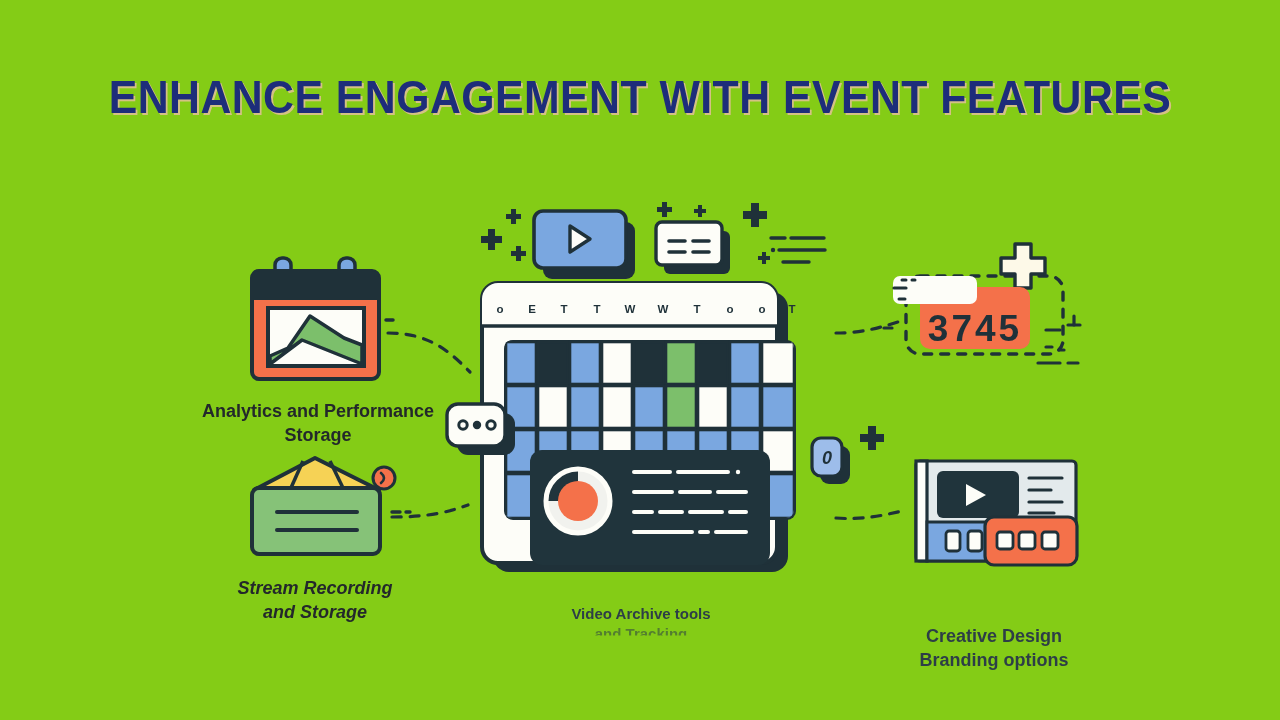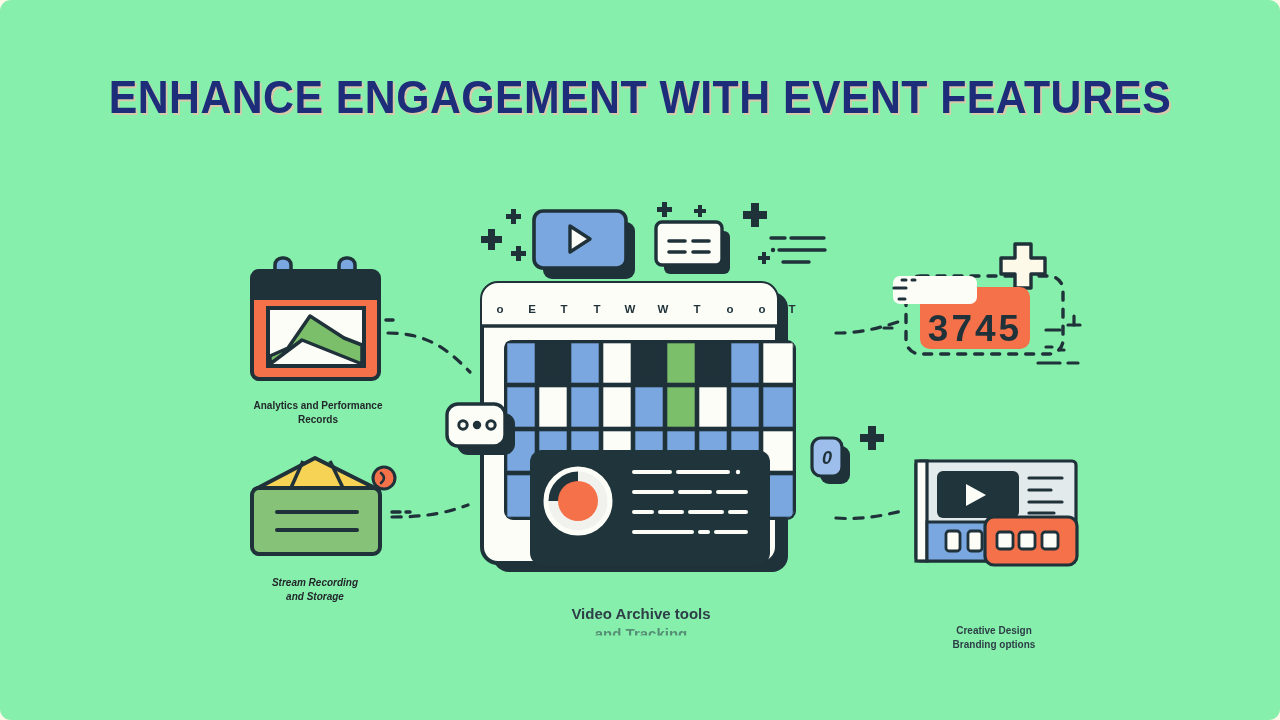--- a/index.html
+++ b/index.html
@@ -2,37 +2,37 @@
 <html><head>
 <meta charset="utf-8">
 <style>
   * { box-sizing: border-box; margin: 0; padding: 0; }
   html, body {
     width: 1280px; height: 720px;
     background: #fdf9e8;
     font-family: "Liberation Sans", sans-serif;
     overflow: hidden;
   }
-  .page { position: relative; width: 1280px; height: 720px; background: #86efac; border-radius: 11px; }
+  .page { position: relative; width: 1280px; height: 720px; background: #84cc16; }
 
   
   .title {
     position: absolute; left: 0; top: 70px; width: 1280px;
     text-align: center;
     font-family: "Liberation Sans Narrow", "Liberation Sans", sans-serif;
     font-size: 46px; font-weight: bold; letter-spacing: 0.5px;
     color: #1d2d7a;
     transform: scaleX(0.93);
     text-shadow: 2px 2px 0 rgba(240,190,170,0.75);
   }
 
   
   .caption {
     position: absolute; text-align: center;
-    font-size: 10px; font-weight: bold; line-height: 1.35;
+    font-size: 18px; font-weight: bold; line-height: 1.35;
     color: #23282b;
   }
   .cap-analytics { left: 190px; top: 399px; width: 256px; }
   .cap-stream    { left: 215px; top: 576px; width: 200px; font-style: italic; }
   .cap-video     { left: 525px; top: 604px; width: 232px; color:#2d3e47; font-weight:600;
                    font-size:15px; }
   .cap-video .l2 { opacity: 0.55; clip-path: inset(0 0 45% 0); display:block; }
   .cap-countdown { left: 888px; top: 394px; width: 210px; color:#2d3e47; font-weight:600; }
   .cap-creative  { left: 898px; top: 585px; width: 192px; color:#2d3e47; font-weight:600;margin-top:39px; }
 
@@ -272,21 +272,21 @@
       <rect x="985" y="517" width="92" height="48" rx="9" fill="#f4714a" stroke="#1f3139" stroke-width="3.2"></rect>
       <rect x="997" y="532" width="16" height="17" rx="3" fill="#fdfdf8" stroke="#1f3139" stroke-width="2.8"></rect>
       <rect x="1019" y="532" width="16" height="17" rx="3" fill="#fdfdf8" stroke="#1f3139" stroke-width="2.8"></rect>
       <rect x="1042" y="532" width="16" height="17" rx="3" fill="#fdfdf8" stroke="#1f3139" stroke-width="2.8"></rect>
     </g>
 
   </svg>
 
   <div class="caption cap-analytics">
     <span>Analytics and Performance</span><br>
-    <span>Records</span>
+    <span>Storage</span>
   </div>
 
   <div class="caption cap-stream">
     <span>Stream Recording</span><br>
     <span>and Storage</span>
   </div>
 
   <div class="caption cap-video">
     <span>Video Archive tools</span>
     <span class="l2">and Tracking</span>

